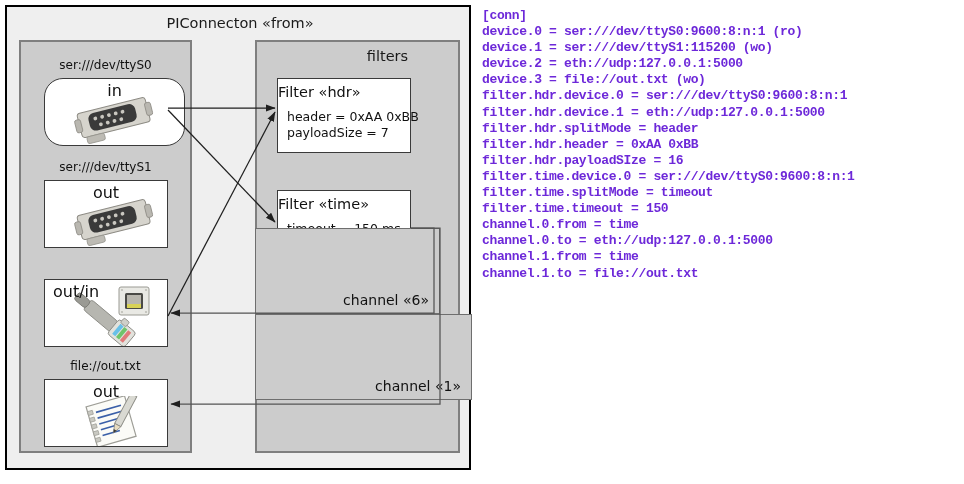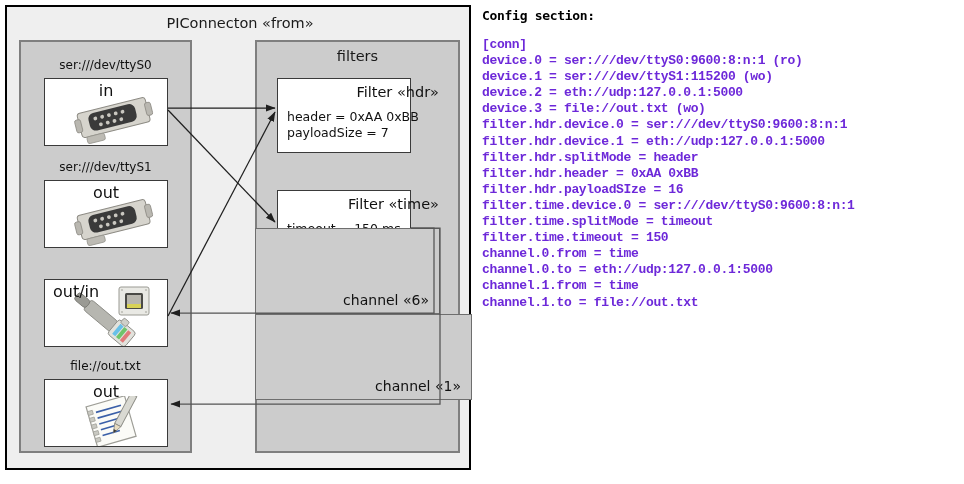--- a/index.html
+++ b/index.html
@@ -28,21 +28,21 @@
   .devices-panel{
     position:absolute;left:19px;top:40px;width:173px;height:413px;
     background:#cccccc;border:2px solid #7f7f7f;box-sizing:border-box;
   }
   .filters-panel{
     position:absolute;left:255px;top:40px;width:205px;height:413px;
     background:#cccccc;border:2px solid #7f7f7f;box-sizing:border-box;
   }
   .panel-title{
     position:absolute;left:0;width:100%;text-align:center;
-    font-size:14.5px;color:#1a1a1a;
+    font-size:14.5px;color:#1a1a1a;padding-left:30px;
   }
 
   
   .dev-label{
     position:absolute;text-align:center;font-size:12px;color:#111;
     white-space:nowrap;
   }
   .dev-card{
     position:absolute;background:#ffffff;border:1.6px solid #3a3a3a;
     box-sizing:border-box;
@@ -53,22 +53,22 @@
   }
   .dev-card .dev-io.left{ text-align:left; left:8px; width:auto; }
   .dev-icon{position:absolute;}
 
   
   .filter-box{
     position:absolute;background:#ffffff;border:1.6px solid #3a3a3a;
     box-sizing:border-box;
   }
   .filter-title{
-    position:absolute;left:0;top:5px;width:100%;text-align:right;
-    font-size:14.5px;color:#111;padding-left:29px;
+    position:absolute;left:0;top:5px;width:100%;text-align:left;
+    font-size:14.5px;color:#111;
   }
   .filter-props{
     position:absolute;left:9px;top:30px;font-size:12.5px;color:#111;
     line-height:16px;white-space:nowrap;
   }
 
   
   .channel-area{
     position:absolute;background:#cccccc;border:1.2px solid #6e6e6e;
     box-sizing:border-box;
@@ -101,21 +101,21 @@
 
 <div id="root">
 
   <div class="outer-frame">
     <div class="outer-title">PIConnecton «from»</div>
   </div>
 
   <div class="devices-panel"></div>
 
   <div class="dev-label" style="left:19px;top:58px;width:173px;">ser:///dev/ttyS0</div>
-  <div class="dev-card" style="left:44px;top:78px;width:124px;height:68px;">
+  <div class="dev-card" style="left:44px;top:78px;width:141px;height:68px;border-radius:19px;">
     <div class="dev-io">in</div>
     <svg class="dev-icon" style="left:24px;top:14px;" width="90" height="52" viewBox="0 0 90 52">
       <g transform="rotate(-14 45 26)">
         <rect x="10" y="12" width="70" height="25" rx="3" fill="#d6d4cd" stroke="#8d8b84" stroke-width="1"></rect>
         <rect x="20" y="15" width="48" height="18" rx="6" fill="#3a3a3a"></rect>
         <g fill="#c9c7c0">
           <circle cx="27" cy="21" r="1.9"></circle>
             <circle cx="34" cy="21" r="1.9"></circle>
           <circle cx="41" cy="21" r="1.9"></circle>
             <circle cx="48" cy="21" r="1.9"></circle>
@@ -249,21 +249,20 @@
     <line x1="168" y1="110" x2="275" y2="222" stroke="#1f1f1f" stroke-width="1.25" marker-end="url(#ah)"></line>
 
     <line x1="168" y1="316" x2="275" y2="112" stroke="#1f1f1f" stroke-width="1.25" marker-end="url(#ah)"></line>
 
     <polyline points="411,228 434,228 434,313 171,313" fill="none" stroke="#545454" stroke-width="1.25" marker-end="url(#ah)"></polyline>
 
     <polyline points="411,228 440,228 440,404 171,404" fill="none" stroke="#545454" stroke-width="1.25" marker-end="url(#ah)"></polyline>
   </svg>
 
   <div class="config">
-    <div class="config-head">Config section:</div>
     <div class="config-body">[conn]
 device.0 = ser:///dev/ttyS0:9600:8:n:1 (ro)
 device.1 = ser:///dev/ttyS1:115200 (wo)
 device.2 = eth://udp:127.0.0.1:5000
 device.3 = file://out.txt (wo)
 filter.hdr.device.0 = ser:///dev/ttyS0:9600:8:n:1
 filter.hdr.device.1 = eth://udp:127.0.0.1:5000
 filter.hdr.splitMode = header
 filter.hdr.header = 0xAA 0xBB
 filter.hdr.payloadSIze = 16

